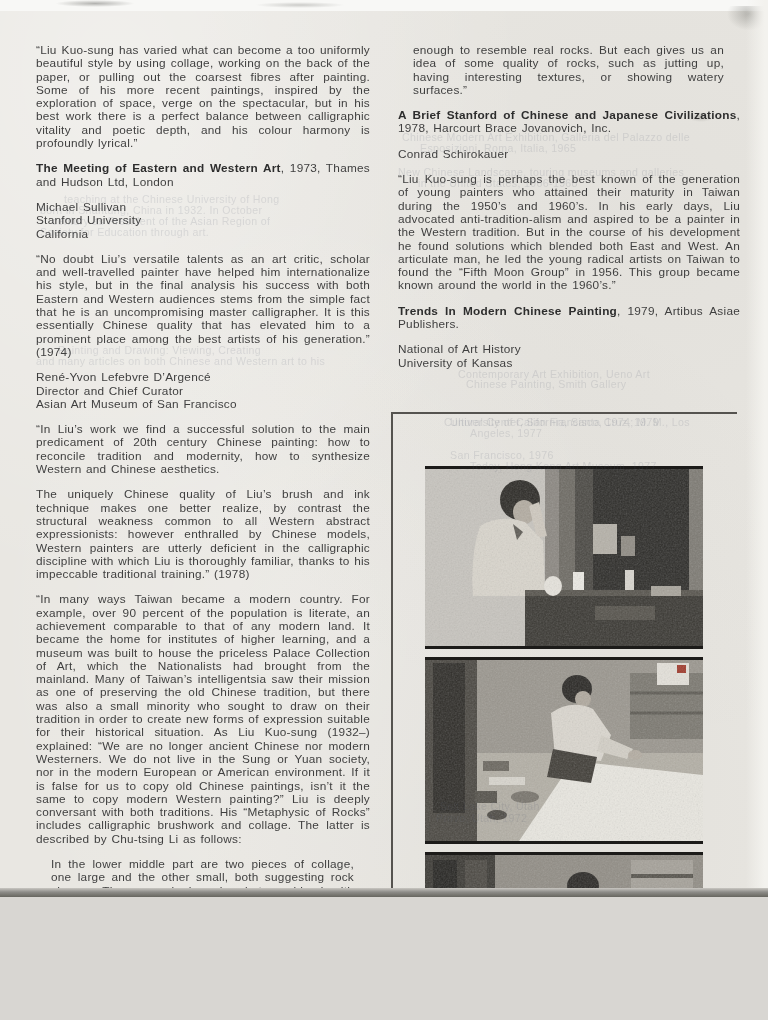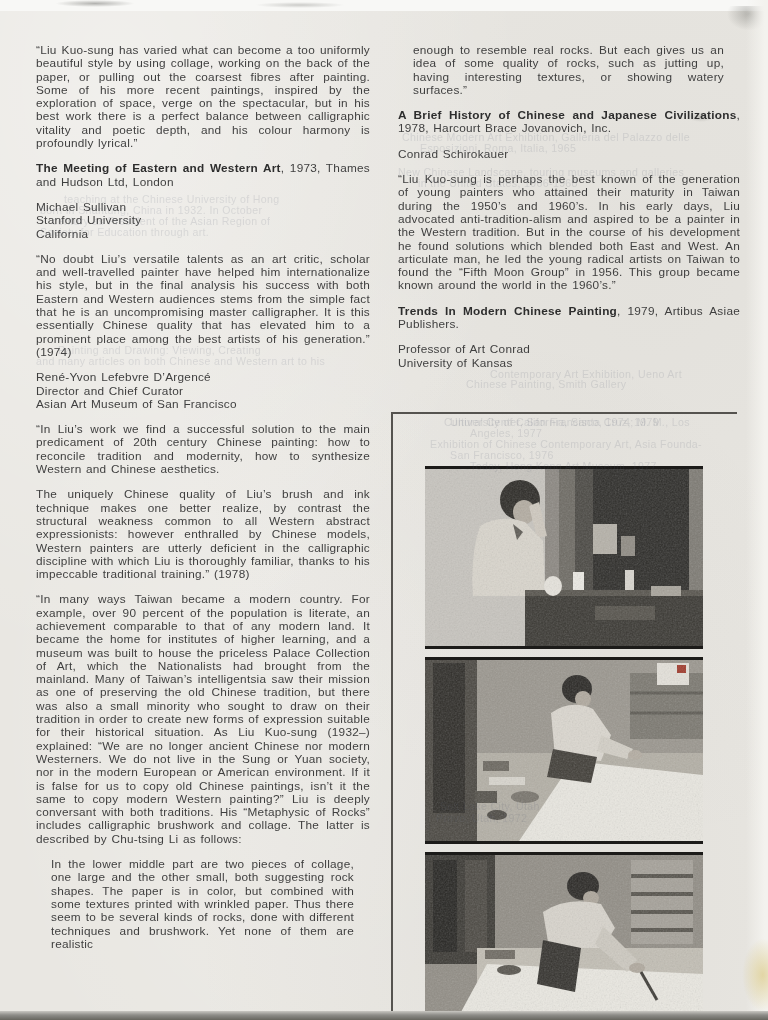--- a/index.html
+++ b/index.html
@@ -1,17 +1,17 @@
 <!DOCTYPE html>
 <html><head>
 <meta charset="utf-8">
 <style>
   html,body{margin:0;padding:0;background:#d8d6d2;}
   .page{
-    position:relative;width:768px;height:1020px;overflow:hidden;
+    position:relative;width:768px;height:897px;overflow:hidden;
     background-color:#e9e7e2;
     background-image:
       radial-gradient(ellipse at 15% 8%, rgba(255,255,255,0.35), transparent 45%),
       radial-gradient(ellipse at 85% 25%, rgba(130,128,122,0.06), transparent 55%),
       radial-gradient(ellipse at 40% 70%, rgba(255,255,255,0.18), transparent 50%),
       radial-gradient(ellipse at 70% 90%, rgba(120,118,110,0.07), transparent 45%);
     font-family:"Liberation Sans", sans-serif;
     color:#3f3f3f;
   }
   .col{
@@ -73,28 +73,28 @@
         <div>Director and Chief Curator</div>
         <div>Asian Art Museum of San Francisco</div>
       </div>
       <div class="para">“In Liu’s work we find a successful solution to the main predicament of 20th century Chinese painting: how to reconcile tradition and modernity, how to synthesize Western and Chinese aesthetics.</div>
       <div class="para">The uniquely Chinese quality of Liu’s brush and ink technique makes one better realize, by contrast the structural weakness common to all Western abstract expressionists: however enthralled by Chinese models, Western painters are utterly deficient in the calligraphic discipline with which Liu is thoroughly familiar, thanks to his impeccable traditional training.” (1978)</div>
       <div class="para">“In many ways Taiwan became a modern country. For example, over 90 percent of the population is literate, an achievement comparable to that of any modern land. It became the home for institutes of higher learning, and a museum was built to house the priceless Palace Collection of Art, which the Nationalists had brought from the mainland. Many of Taiwan’s intelligentsia saw their mission as one of preserving the old Chinese tradition, but there was also a small minority who sought to draw on their tradition in order to create new forms of expression suitable for their historical situation. As Liu Kuo-sung (1932–) explained: “We are no longer ancient Chinese nor modern Westerners. We do not live in the Sung or Yuan society, nor in the modern European or American environment. If it is false for us to copy old Chinese paintings, isn’t it the same to copy modern Western painting?” Liu is deeply conversant with both traditions. His “Metaphysic of Rocks” includes calligraphic brushwork and collage. The latter is described by Chu-tsing Li as follows:</div>
       <div class="para indent">In the lower middle part are two pieces of collage, one large and the other small, both suggesting rock shapes. The paper is in color, but combined with some textures printed with wrinkled paper. Thus there seem to be several kinds of rocks, done with different techniques and brushwork. Yet none of them are realistic</div>
     </div>
   <div class="col col-right" id="right-col">
       <div class="para indent">enough to resemble real rocks. But each gives us an idea of some quality of rocks, such as jutting up, having interesting textures, or showing watery surfaces.”</div>
-      <div class="cit"><b>A Brief History of Chinese and Japanese Civilizations</b><span>, 1978, Harcourt Brace Jovanovich, Inc.</span></div>
+      <div class="cit"><b>A Brief Stanford of Chinese and Japanese Civilizations</b><span>, 1978, Harcourt Brace Jovanovich, Inc.</span></div>
       <div class="attr">
         <div>Conrad Schirokauer</div>
       </div>
       <div class="para">“Liu Kuo-sung is perhaps the best known of the generation of young painters who attained their maturity in Taiwan during the 1950’s and 1960’s. In his early days, Liu advocated anti-tradition-alism and aspired to be a painter in the Western tradition. But in the course of his development he found solutions which blended both East and West. An articulate man, he led the young radical artists on Taiwan to found the “Fifth Moon Group” in 1956. This group became known around the world in the 1960’s.”</div>
       <div class="cit"><b>Trends In Modern Chinese Painting</b><span>, 1979, Artibus Asiae Publishers.</span></div>
       <div class="attr">
-        <div>Professor of Art Conrad</div>
+        <div>National of Art History</div>
         <div>University of Kansas</div>
       </div>
     </div>
 
   <div class="frame-top"></div>
   <div class="frame-left"></div>
 
   <div class="photo" style="top:466px;height:183px;">
     <svg width="278" height="183" viewBox="0 0 278 183" xmlns="http://www.w3.org/2000/svg">
       <defs>
@@ -209,23 +209,22 @@
 <span class="ghost" style="left: 64px; top: 193px;">teaching at the Chinese University of Hong</span>
     <span class="ghost" style="left: 40px; top: 204px;">born in Shantung, China in 1932. In October</span>
     <span class="ghost" style="left: 52px; top: 215px;">century as President of the Asian Region of</span>
     <span class="ghost" style="left: 40px; top: 226px;">Society for Education through art.</span>
     <span class="ghost" style="left: 58px; top: 344px;">Painting and Drawing: Viewing, Creating</span>
     <span class="ghost" style="left: 36px; top: 355px; text-align: right;">and many articles on both Chinese and Western art to his</span>
     <span class="ghost" style="left: 402px; top: 131px;">Chinese Modern Art Exhibition, Galleria del Palazzo delle</span>
     <span class="ghost" style="left: 420px; top: 142px;">Esposizioni, Roma, Italia, 1965</span>
     <span class="ghost" style="left: 398px; top: 166px;">New Chinese Landscape, touring museums and galleries</span>
     <span class="ghost" style="left: 418px; top: 177px;">in the United States, 1966-1968</span>
-    <span class="ghost" style="left: 490px; top: 368px; text-align: center;">Contemporary Art Exhibition, Ueno Art</span>
+    <span class="ghost" style="left: 458px; top: 368px; text-align: center;">Contemporary Art Exhibition, Ueno Art</span>
     <span class="ghost" style="left: 466px; top: 378px;">Chinese Painting, Smith Gallery</span>
     <span class="ghost" style="left: 450px; top: 416px;">University of California, Santa Cruz, 1979</span>
     <span class="ghost" style="left: 444px; top: 416px;">Cultural Center, San Francisco, 1974; M. M., Los</span>
     <span class="ghost" style="left: 470px; top: 427px;">Angeles, 1977</span>
-    <span class="ghost" style="left: 430px; top: 438px;">Exhibition of Chinese Contemporary Art, Asia Founda-</span>
     <span class="ghost" style="left: 450px; top: 449px;">San Francisco, 1976</span>
     <span class="ghost" style="left: 470px; top: 460px;">Today, Hong Kong Art Museum, 1977</span>
     <span class="ghost" style="left: 440px; top: 800px;">Salt Lake City, Utah</span>
     <span class="ghost" style="left: 436px; top: 812px;">Provo, Utah, 1972</span>
   </div>
 
 </body></html>

